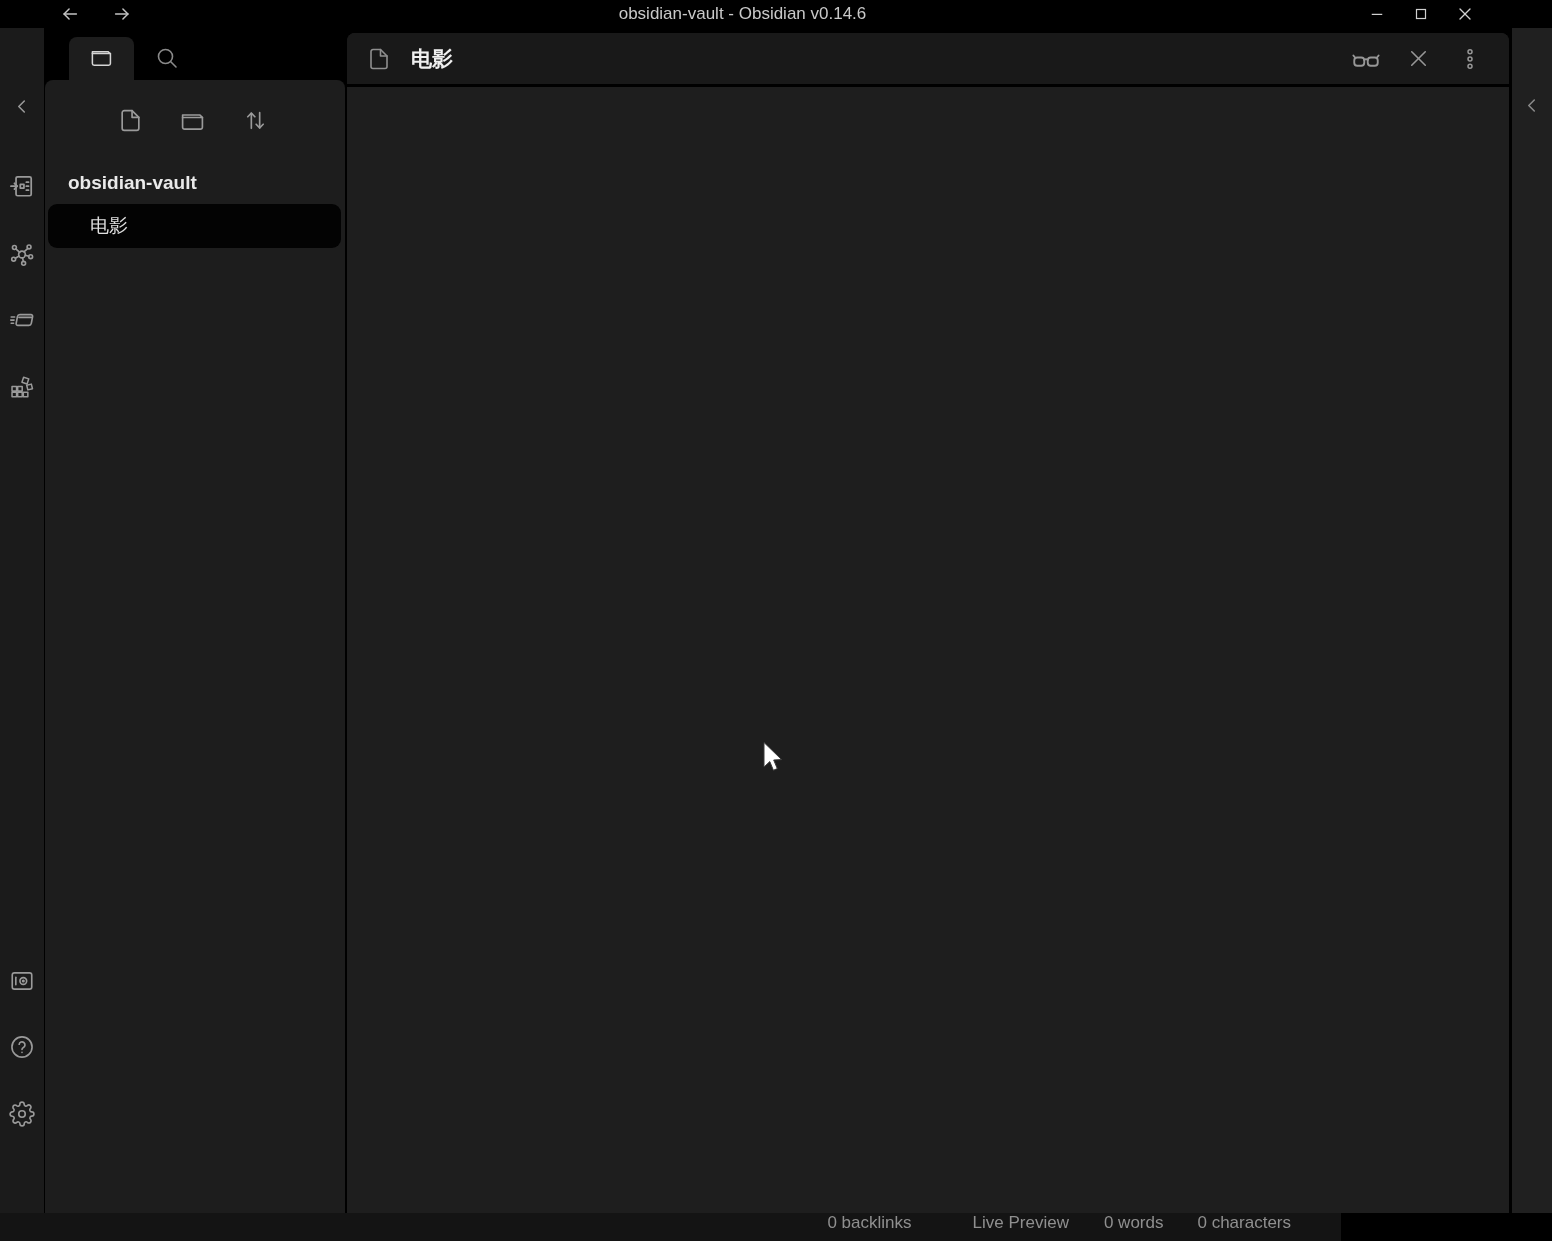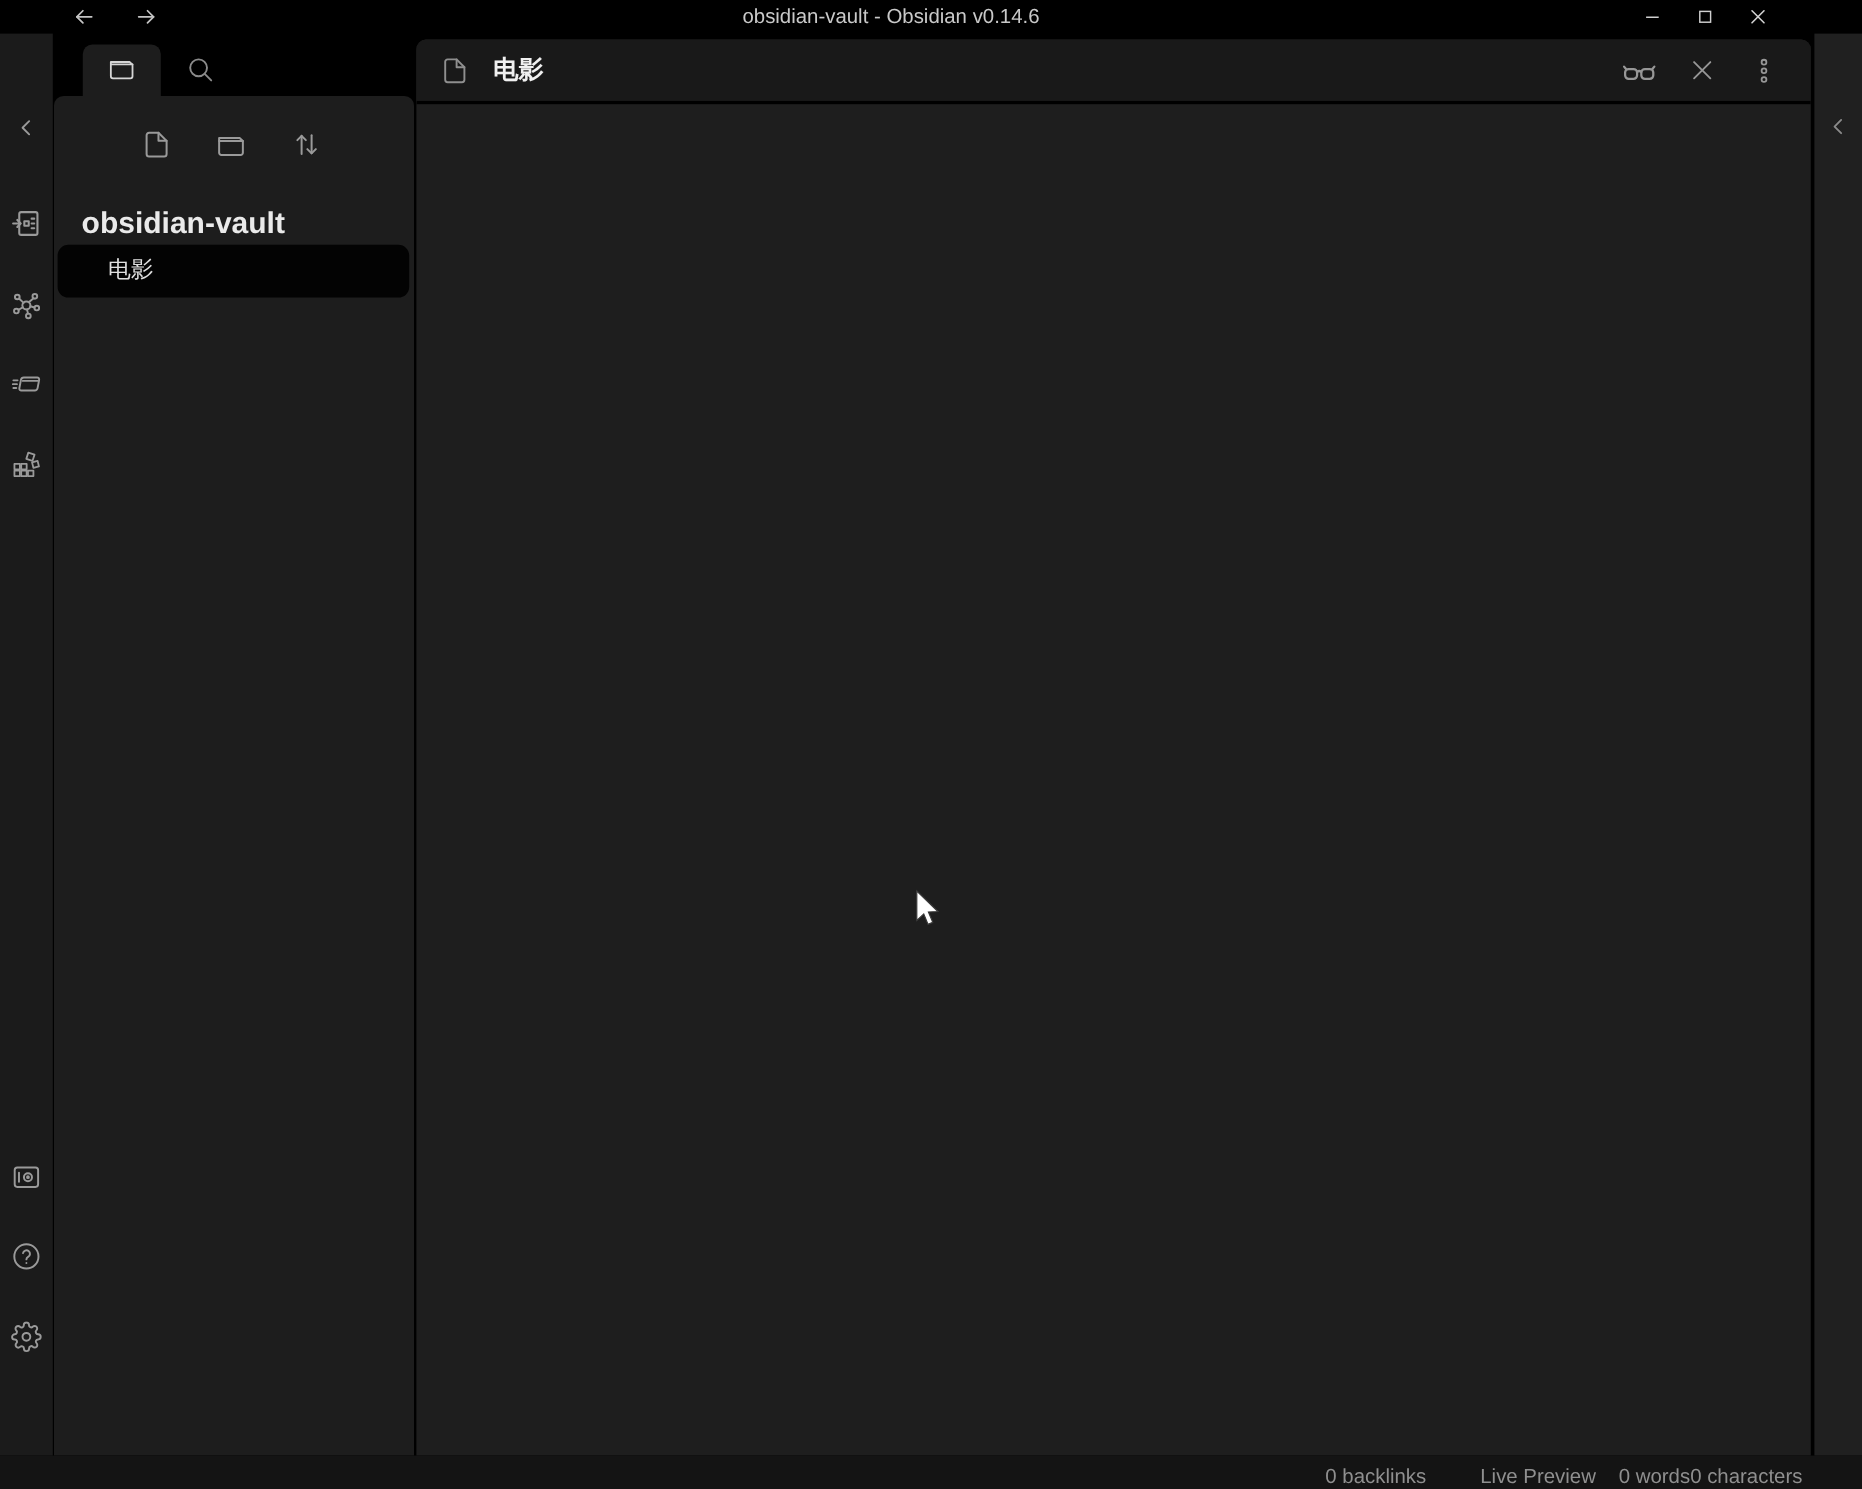--- a/index.html
+++ b/index.html
@@ -38,42 +38,42 @@
   
   .ribbon{position:absolute;left:0;top:28px;width:44px;height:1185px;background:var(--ribbon-bg);}
   .ribbon .icon-btn{position:absolute;left:10px;width:24px;height:24px;}
 
   
   .sidebar-tab{position:absolute;left:69px;top:37px;width:65px;height:44px;background:var(--panel-bg);border-radius:8px 8px 0 0;color:#d5d5d5;}
   .sidebar-tab-search{position:absolute;left:155px;top:46px;width:24px;height:24px;color:#8a8a8a;background:none;}
   .sidebar{position:absolute;left:45px;top:80px;width:300px;height:1133px;background:var(--panel-bg);border-radius:8px 8px 0 0;}
   .sidebar-actions{position:absolute;left:0;top:0;width:100%;height:72px;}
   .sidebar-actions .icon-btn{position:absolute;top:27px;width:26px;height:26px;}
-  .vault-title{position:absolute;left:23px;top:92px;font-size:25px;font-weight:700;color:var(--text-primary);cursor:default;}
+  .vault-title{position:absolute;left:23px;top:92px;font-size:19px;font-weight:700;color:var(--text-primary);cursor:default;}
   .file-item{position:absolute;left:3px;top:124px;width:293px;height:44px;background:var(--selected-item-bg);border-radius:9px;}
   .file-item .file-label{position:absolute;left:42px;top:0;line-height:44px;font-size:19px;font-weight:500;color:#e0e0e0;}
 
   
   .editor{position:absolute;left:347px;top:33px;width:1162px;height:1180px;background:var(--editor-bg);border-radius:8px 8px 0 0;}
   .editor-header{position:absolute;left:0;top:0;width:100%;height:54px;background:var(--editor-header-bg);border-radius:8px 8px 0 0;border-bottom:3px solid #000;}
   .editor-header .file-icon-wrap{position:absolute;left:20px;top:14px;width:24px;height:24px;color:#8f8f8f;}
   .editor-header .doc-title{position:absolute;left:64px;top:0;line-height:51px;font-size:21px;font-weight:700;color:#f0f0f0;}
   .editor-header-actions{position:absolute;right:26px;top:0;height:51px;display:flex;align-items:center;gap:26px;color:#979797;}
   .editor-header-actions .icon-btn{width:26px;height:26px;color:#979797;}
   .editor-body{position:absolute;left:0;top:57px;width:100%;height:1123px;}
 
   
   .right-strip{position:absolute;left:1512px;top:28px;width:40px;height:1185px;background:var(--right-strip-bg);}
   .right-strip .icon-btn{position:absolute;left:9px;top:66px;width:22px;height:22px;color:#8a8a8a;}
 
   
-  .statusbar{position:absolute;left:0;top:1213px;width:1552px;height:28px;background:var(--statusbar-bg);display:flex;align-items:flex-end;justify-content:flex-end;padding-right:50px;font-size:17px;color:var(--text-muted);}
+  .statusbar{position:absolute;left:0;top:1213px;width:1341px;height:28px;background:var(--statusbar-bg);display:flex;align-items:flex-start;justify-content:flex-end;padding-right:50px;font-size:17px;color:var(--text-muted);gap:16px;}
   .statusbar .sb-gap-lg{margin-left:45px;}
   .statusbar .sb-gap-md{margin-left:19px;}
-  .statusbar .sb-gap-sm{}
+  .statusbar .sb-gap-sm{margin-left:18px;}
 
   
   .mouse-cursor{position:absolute;left:761px;top:741px;width:26px;height:34px;pointer-events:none;}
 </style>
 </head>
 <body>
 
 <div class="titlebar">
   <button class="icon-btn nav-back">
     <span>

